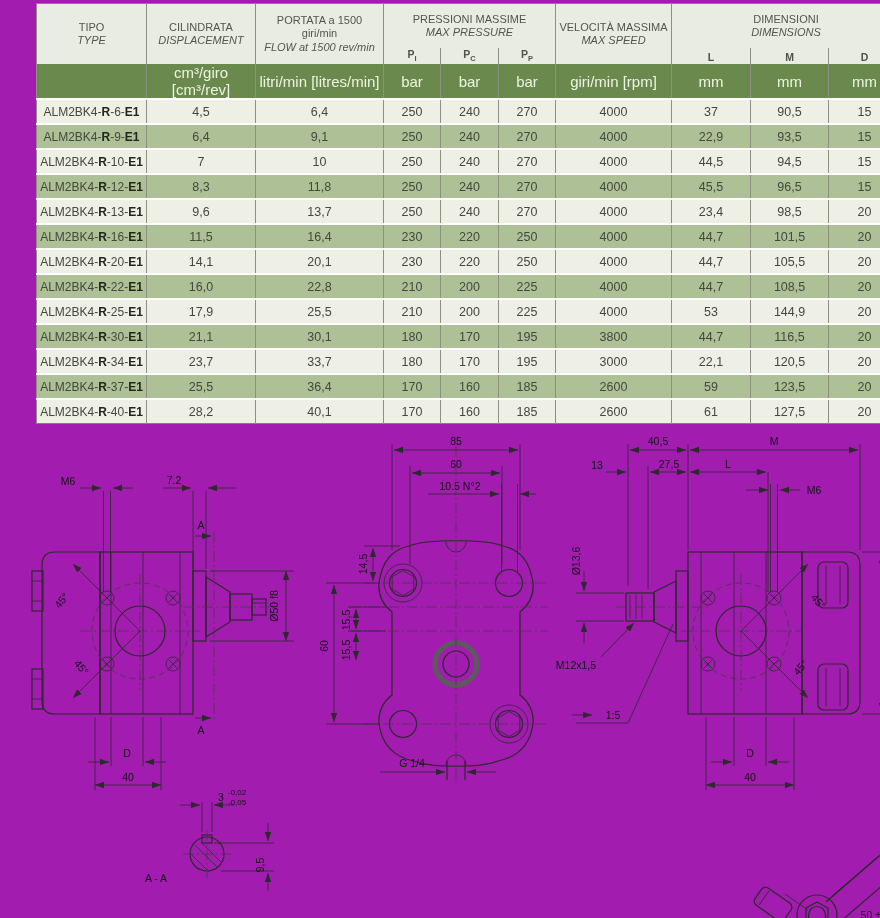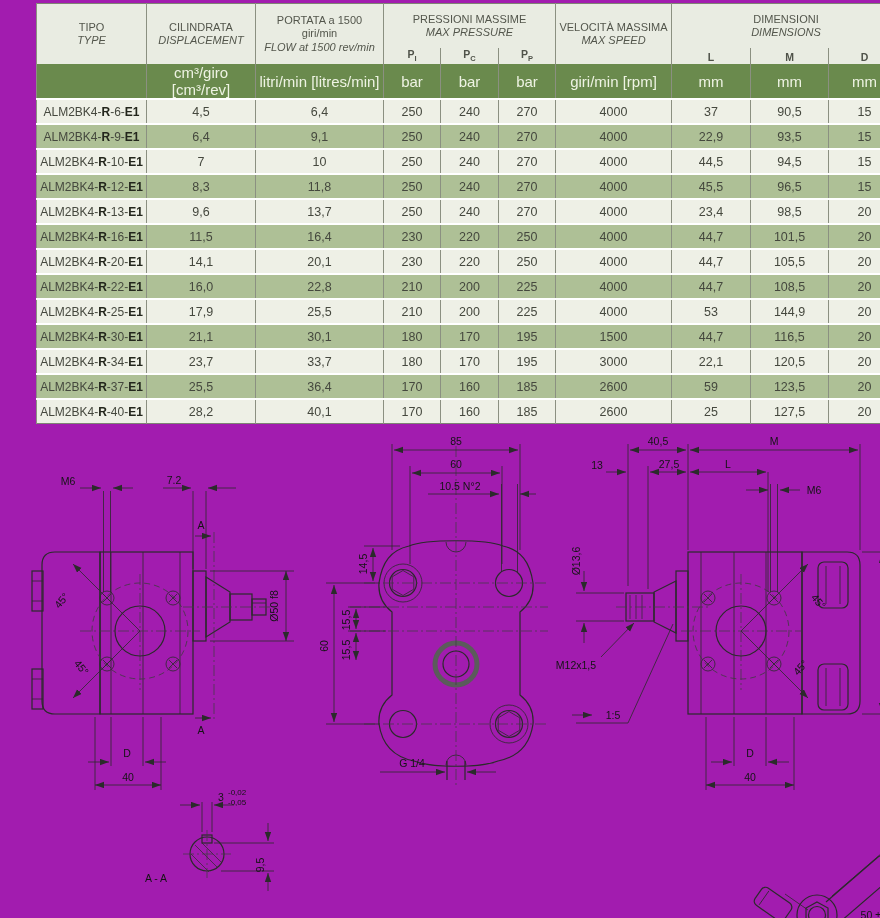--- a/index.html
+++ b/index.html
@@ -204,21 +204,21 @@
           <td>144,9</td>
           <td>20</td>
         </tr>
         <tr class="green">
           <td class="type">ALM2BK4-<b>R</b>-30-<b>E1</b></td>
           <td>21,1</td>
           <td>30,1</td>
           <td>180</td>
           <td>170</td>
           <td>195</td>
-          <td>1500</td>
+          <td>3800</td>
           <td>44,7</td>
           <td>116,5</td>
           <td>20</td>
         </tr>
         <tr class="light">
           <td class="type">ALM2BK4-<b>R</b>-34-<b>E1</b></td>
           <td>23,7</td>
           <td>33,7</td>
           <td>180</td>
           <td>170</td>
@@ -241,21 +241,21 @@
           <td>20</td>
         </tr>
         <tr class="light">
           <td class="type">ALM2BK4-<b>R</b>-40-<b>E1</b></td>
           <td>28,2</td>
           <td>40,1</td>
           <td>170</td>
           <td>160</td>
           <td>185</td>
           <td>2600</td>
-          <td>25</td>
+          <td>61</td>
           <td>127,5</td>
           <td>20</td>
         </tr>
       </tbody>
   </table>
 
   <div class="dwg">
   <svg viewBox="0 0 880 500" width="880" height="500" xmlns="http://www.w3.org/2000/svg">
     <defs>
       <marker id="ar" markerWidth="10" markerHeight="8" refX="9" refY="3.2" orient="auto-start-reverse" markerUnits="userSpaceOnUse">

